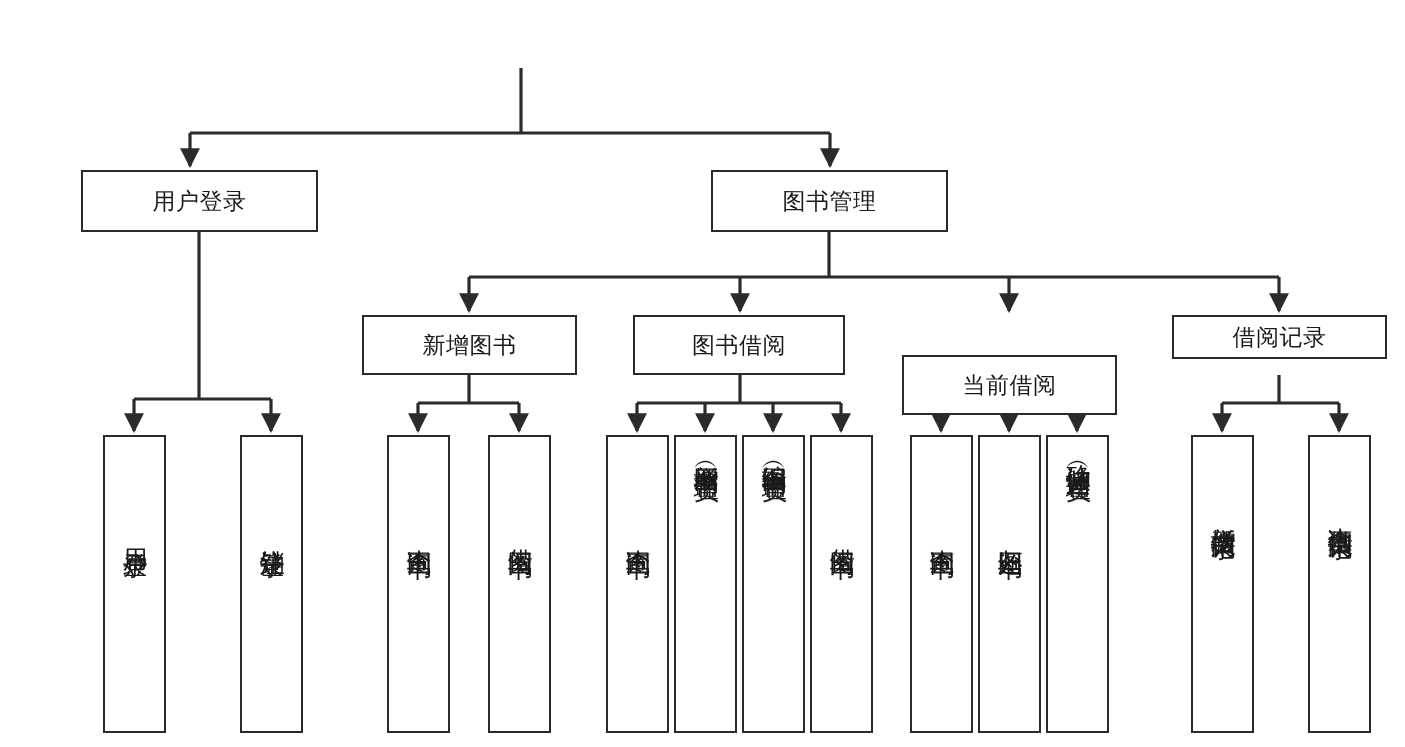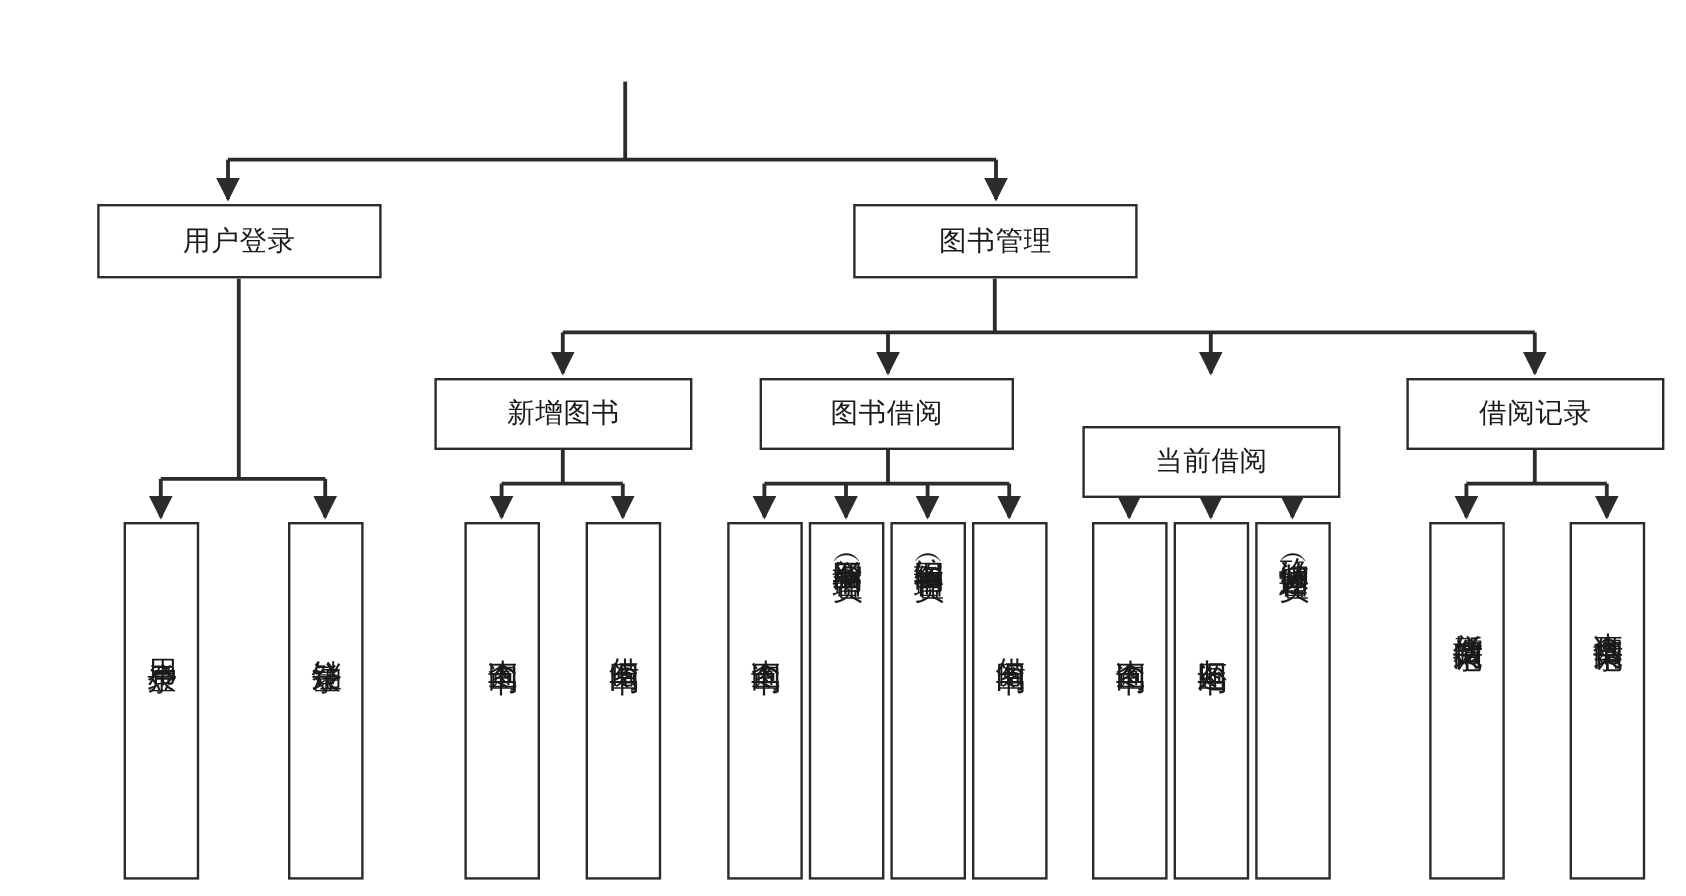--- a/index.html
+++ b/index.html
@@ -138,21 +138,21 @@
 
   <div class="node" style="left:362px; top:315px; width:215px; height:60px;">
     <span class="node-label">新增图书</span>
   </div>
   <div class="node" style="left:633px; top:315px; width:212px; height:60px;">
     <span class="node-label">图书借阅</span>
   </div>
   <div class="node" style="left:902px; top:315px; width:215px; height:60px;margin-top:40px;">
     <span class="node-label">当前借阅</span>
   </div>
-  <div class="node" style="left:1172px; top:315px; width:215px; height:60px;">
+  <div class="node" style="left:1172px; top:315px; width:215px; height:44px;">
     <span class="node-label">借阅记录</span>
   </div>
 
   <div class="node leaf mid" style="left:103px; top:435px; width:63px; height:298px;">
     <span class="node-label">用户登录</span>
   </div>
   <div class="node leaf mid" style="left:240px; top:435px; width:63px; height:298px;">
     <span class="node-label">注销登录</span>
   </div>
 

